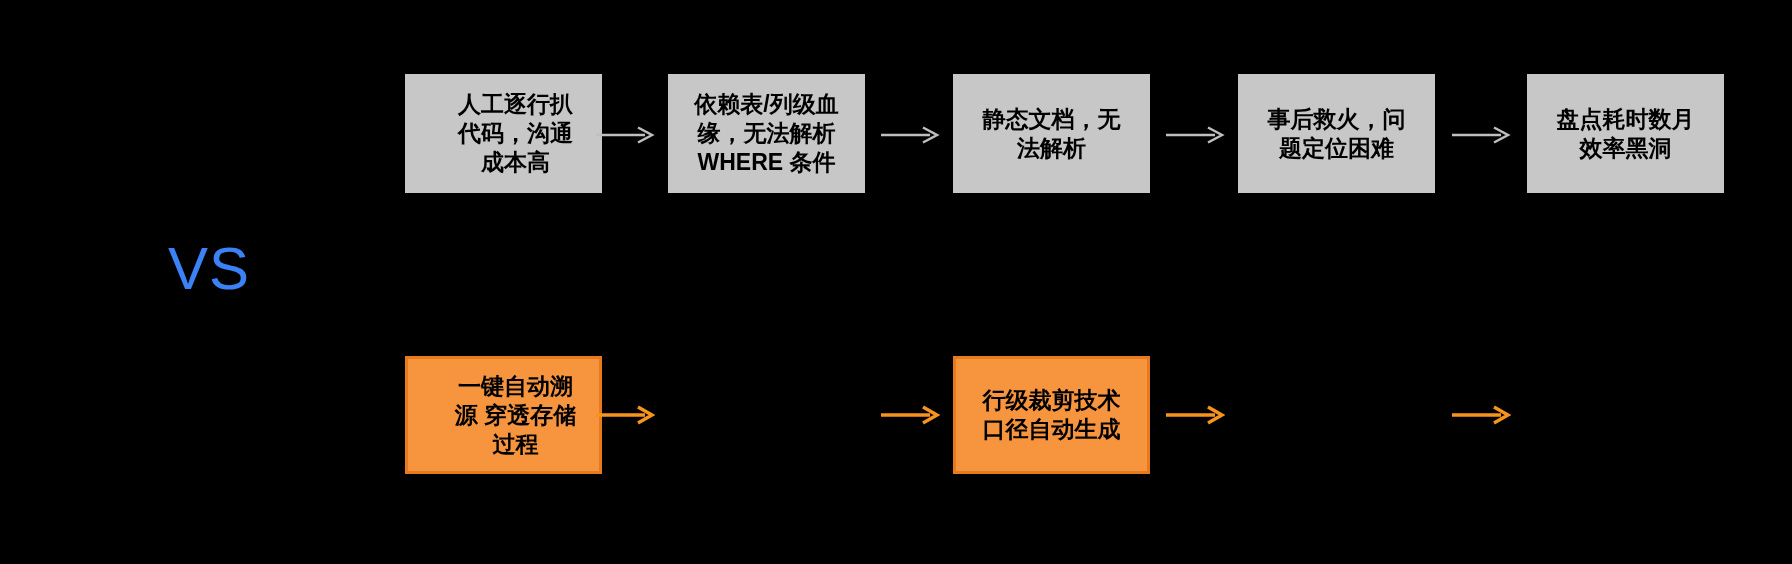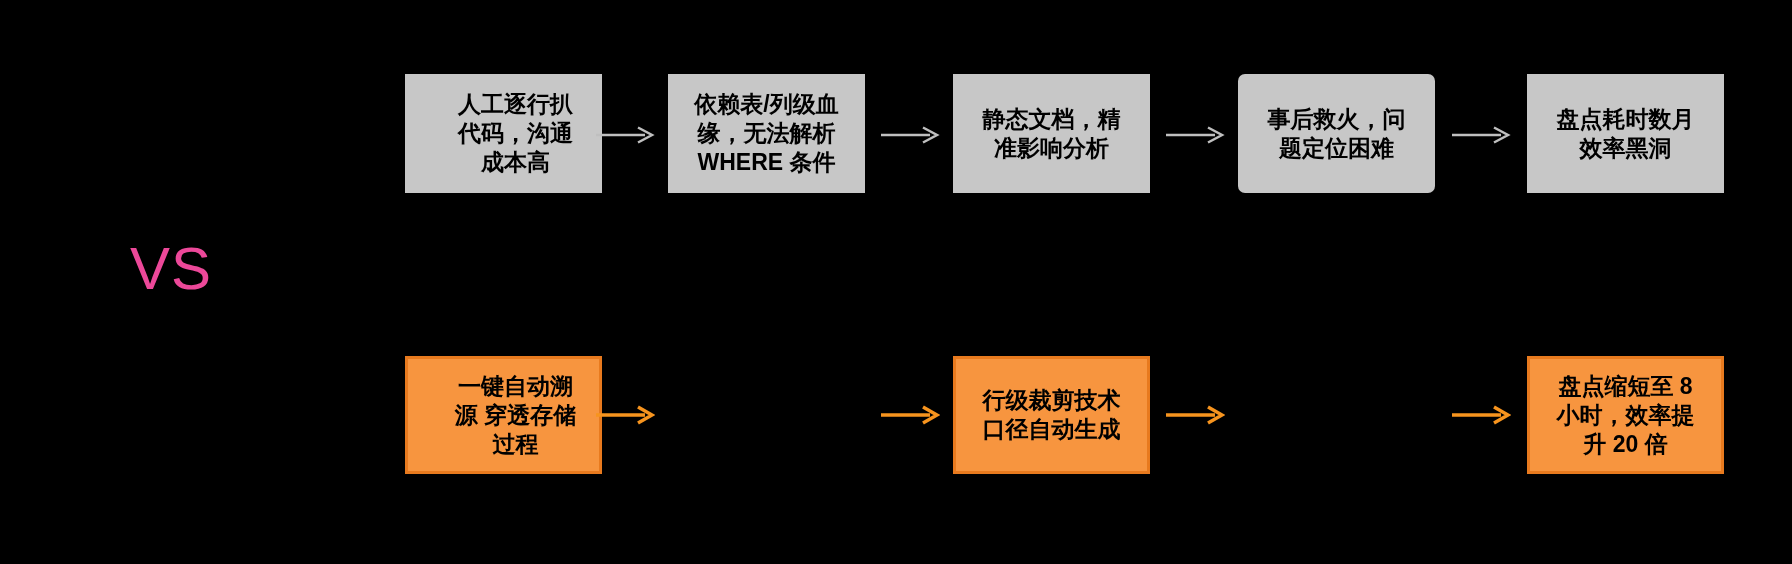--- a/index.html
+++ b/index.html
@@ -51,31 +51,31 @@
   .arrow-gray line, .arrow-gray polyline { stroke-width: 2.5; }
   .arrow-orange { color: #F7941E; }
   .arrow-orange line, .arrow-orange polyline { stroke-width: 3.5; }
   .vs {
     position: absolute;
     left: 130px;
     top: 236px;
     width: 120px;
     height: 66px;
     line-height: 66px;
-    text-align: left;
+    text-align: right;
     font-size: 60px;
     font-weight: normal;
-    color: #ec4899;
+    color: #3b82f6;
     letter-spacing: 1px;
   }
   
   .c0 { left: 405px; padding-left: 44px; }
   .c1 { left: 668px; }
   .c2 { left: 953px; }
-  .c3 { left: 1238px; border-radius: 7px; }
+  .c3 { left: 1238px; }
   .c4 { left: 1527px; }
   .row-top { top: 74px; }
   .row-bottom { top: 356px; }
   .a0 { left: 595px; }
   .a1 { left: 880px; }
   .a2 { left: 1165px; }
   .a3 { left: 1451px; }
   .arrow-row-top { top: 123px; }
   .arrow-row-bottom { top: 403px; }
 </style>
@@ -94,21 +94,21 @@
       <polyline points="43,4.5 57,12 43,19.5"></polyline>
   </svg>
   <div class="box box-gray row-top c1">
     <span>依赖表/列级血缘，无法解析 WHERE 条件</span>
   </div>
   <svg class="arrow arrow-gray arrow-row-top a1" width="60" height="24" viewBox="0 0 60 24">
     <line x1="1" y1="12" x2="50" y2="12"></line>
       <polyline points="43,4.5 57,12 43,19.5"></polyline>
   </svg>
   <div class="box box-gray row-top c2">
-    <span>静态文档，精准影响分析</span>
+    <span>静态文档，无法解析</span>
   </div>
   <svg class="arrow arrow-gray arrow-row-top a2" width="60" height="24" viewBox="0 0 60 24">
     <line x1="1" y1="12" x2="50" y2="12"></line>
       <polyline points="43,4.5 57,12 43,19.5"></polyline>
   </svg>
   <div class="box box-gray row-top c3">
     <span>事后救火，问题定位困难</span>
   </div>
   <svg class="arrow arrow-gray arrow-row-top a3" width="60" height="24" viewBox="0 0 60 24">
     <line x1="1" y1="12" x2="50" y2="12"></line>
@@ -133,17 +133,14 @@
     <span>行级裁剪技术 口径自动生成</span>
   </div>
   <svg class="arrow arrow-orange arrow-row-bottom a2" width="60" height="24" viewBox="0 0 60 24">
     <line x1="1" y1="12" x2="50" y2="12"></line>
       <polyline points="43,4 57,12 43,20"></polyline>
   </svg>
   <svg class="arrow arrow-orange arrow-row-bottom a3" width="60" height="24" viewBox="0 0 60 24">
     <line x1="1" y1="12" x2="50" y2="12"></line>
       <polyline points="43,4 57,12 43,20"></polyline>
   </svg>
-  <div class="box box-orange row-bottom c4">
-    <span>盘点缩短至 8 小时，效率提升 20 倍</span>
-  </div>
 
 </div>
 
 </body></html>

